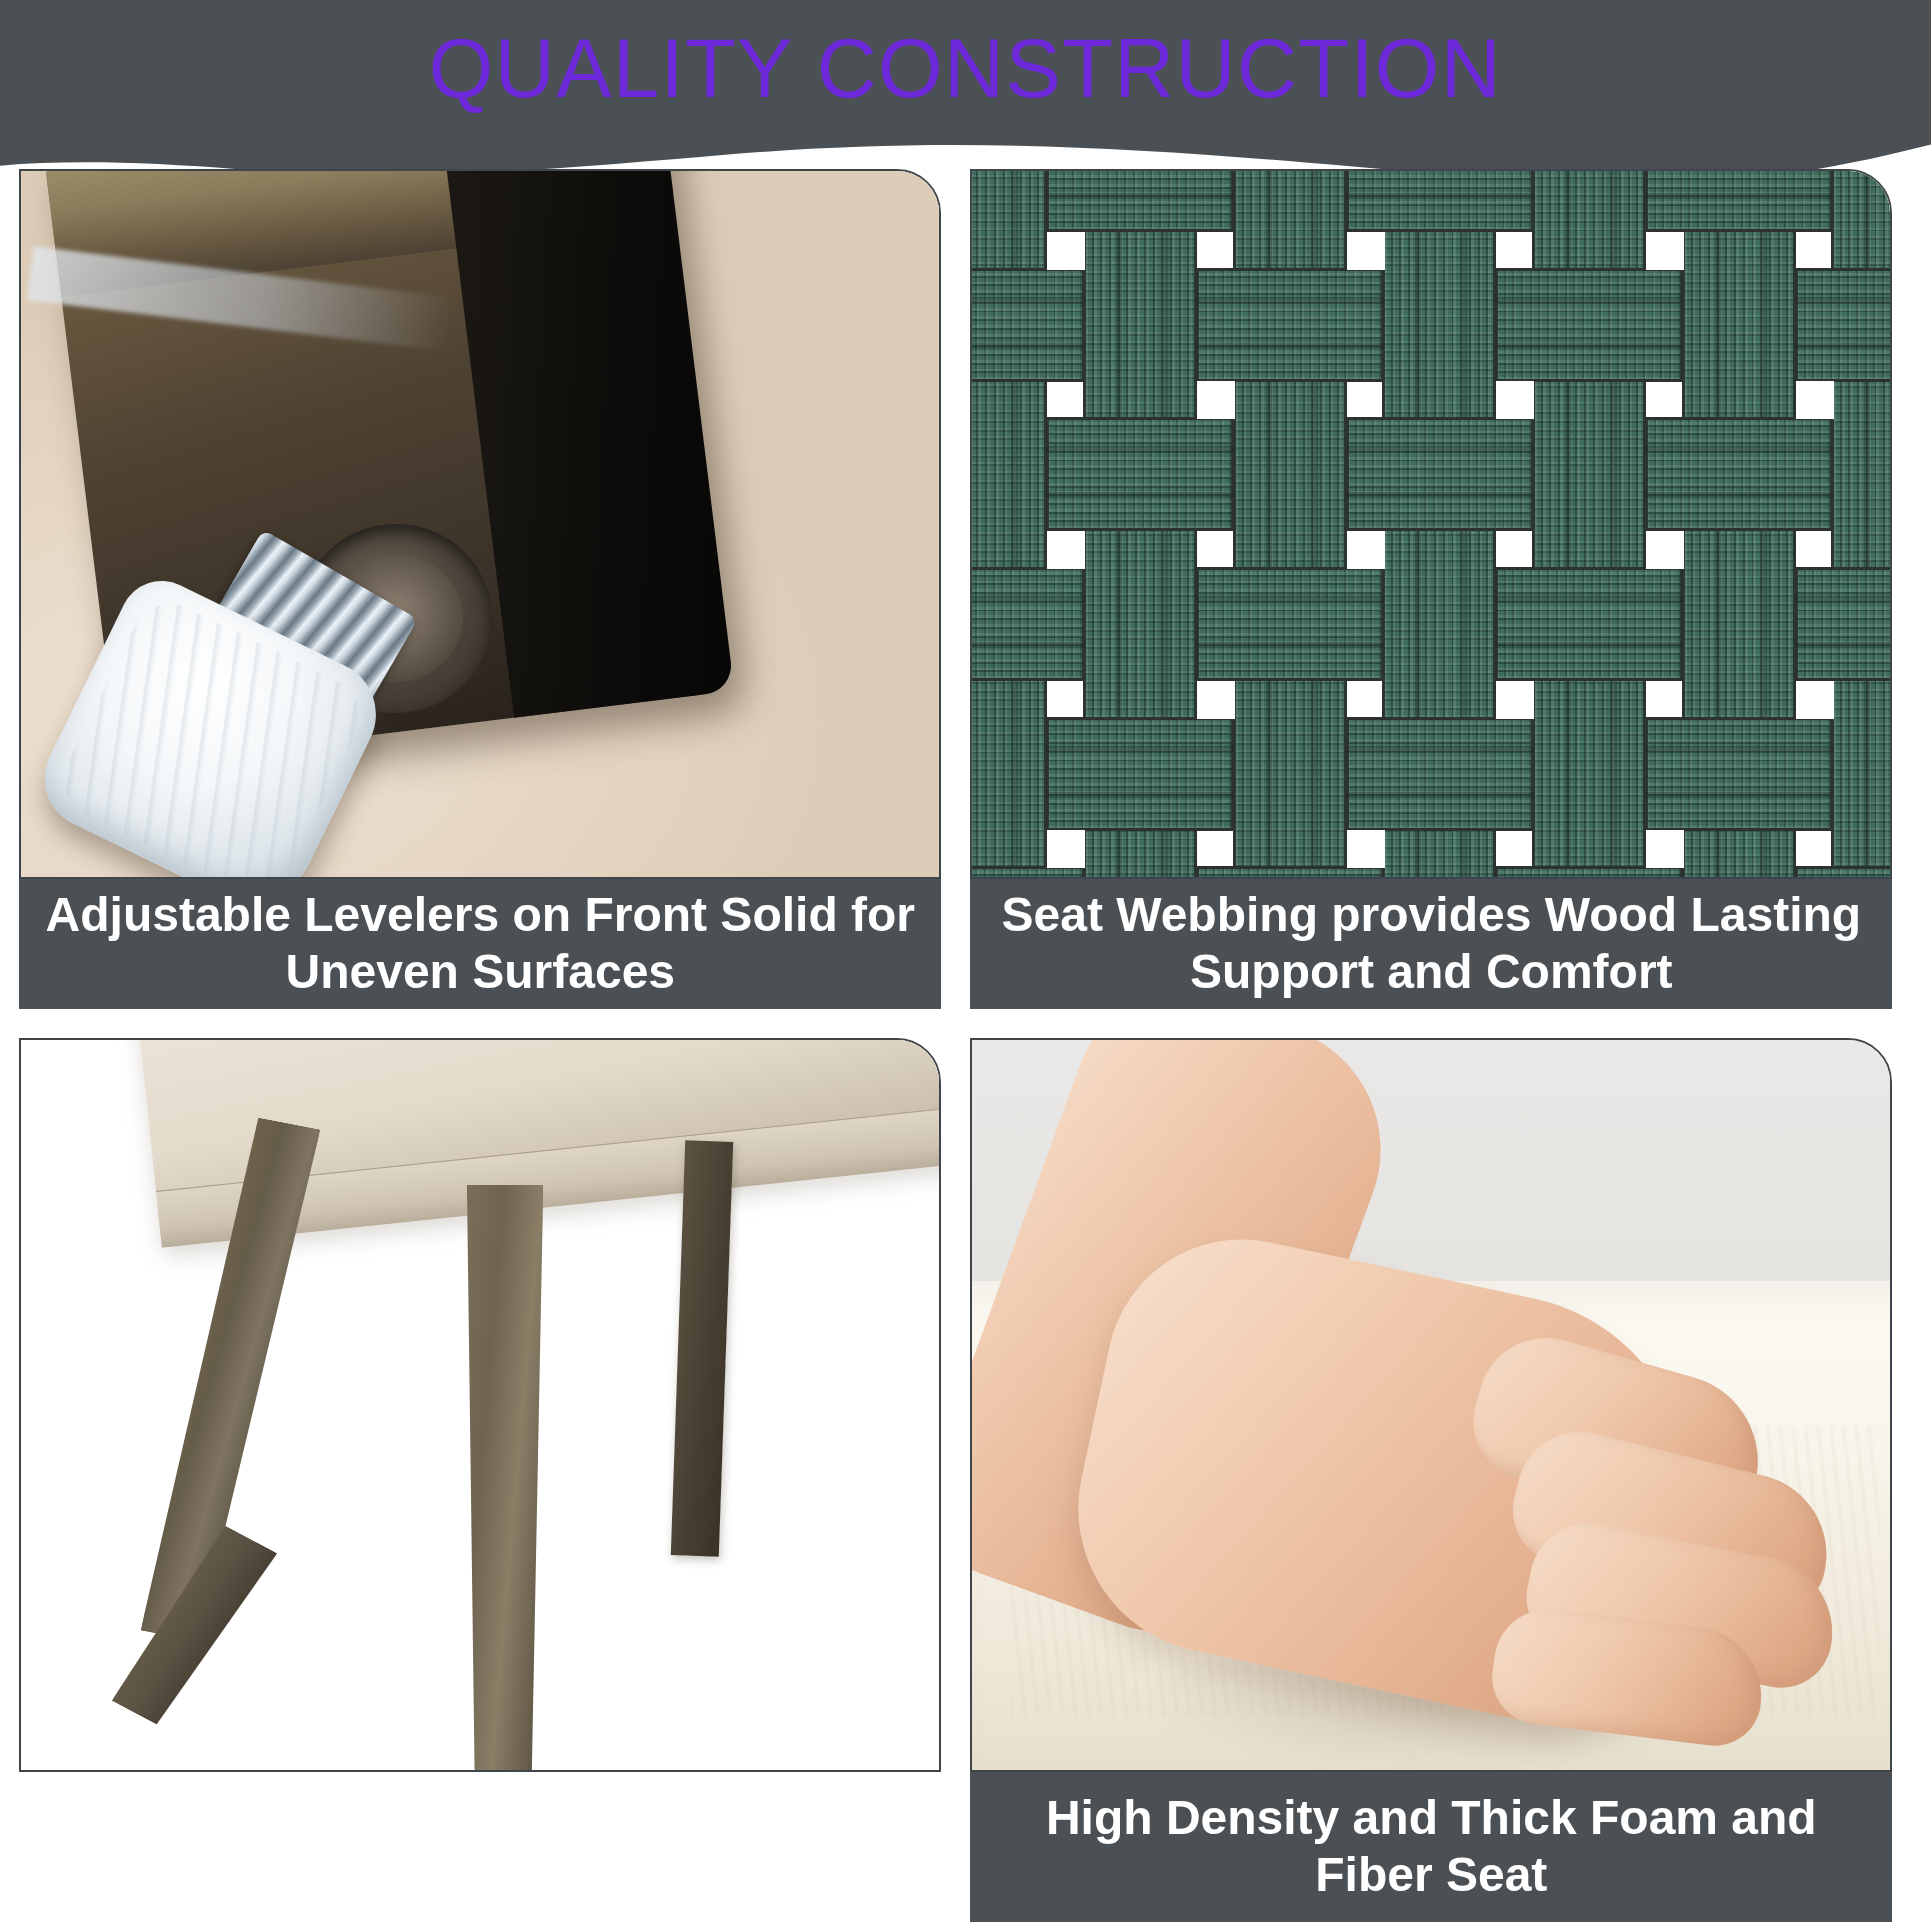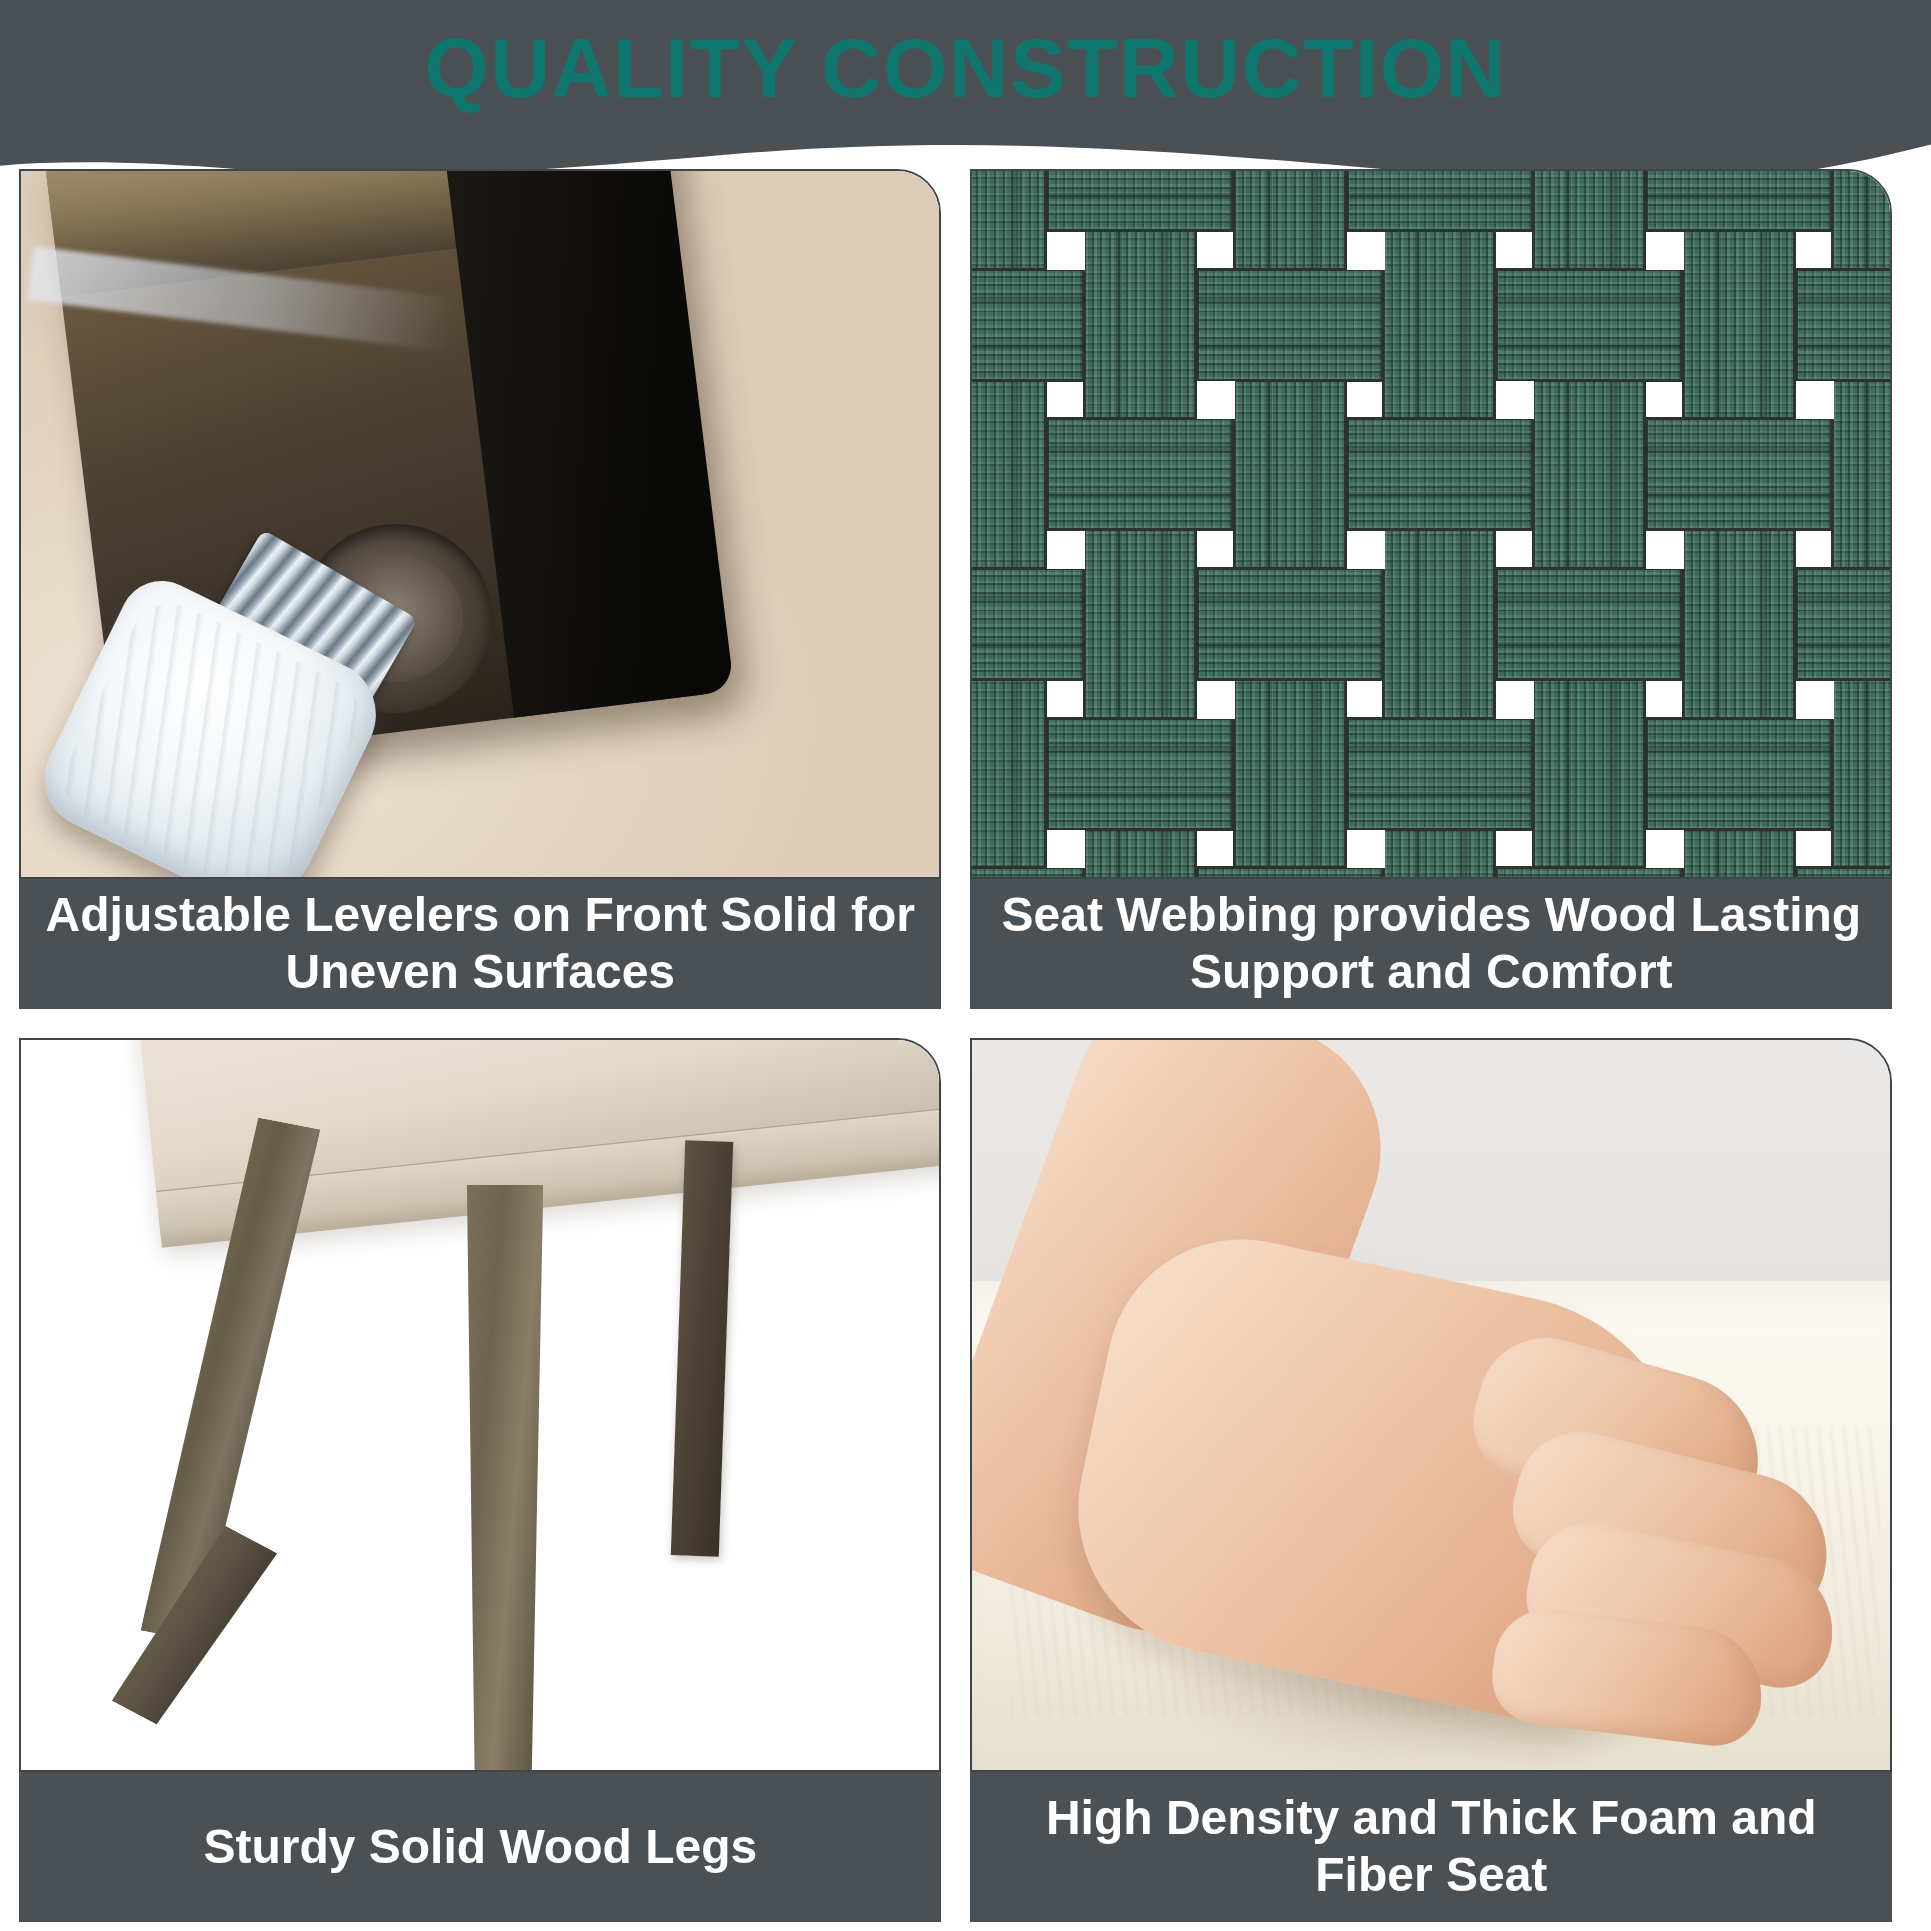--- a/index.html
+++ b/index.html
@@ -27,23 +27,23 @@
     position: absolute;
     left: 0; top: 0;
     width: 1931px;
     height: 183px;
   }
   .header-title {
     position: absolute;
     left: 0; top: 27px;
     width: 1931px;
     text-align: center;
-    color: #0f766e;
+    color: #6d28d9;
     font-size: 83px;
-    font-weight: bold;
+    font-weight: normal;
     letter-spacing: 1.4px;
     line-height: 1;
     z-index: 3;
     white-space: nowrap;
   }
 
   
   .grid {
     position: absolute;
     left: 19.3px;
@@ -397,23 +397,20 @@
       <div class="ph-legs">
         <div class="seat-cushion">
           <div class="seat-edge"></div>
         </div>
         <div class="wleg left"></div>
         <div class="wleg left2"></div>
         <div class="wleg back"></div>
         <div class="wleg front"></div>
       </div>
     </div>
-    <div class="caption">
-      <span>Sturdy Solid Wood Legs</span>
-    </div>
   </div>
 
   <div class="cell cell-r1 cell-c1 r1">
     <div class="photo">
       <div class="ph-foam">
         <div class="foam-block"></div>
         <div class="foam-streaks"></div>
         <div class="foam-dent"></div>
         <div class="hand-shadow"></div>
         <div class="hand-arm"></div>

